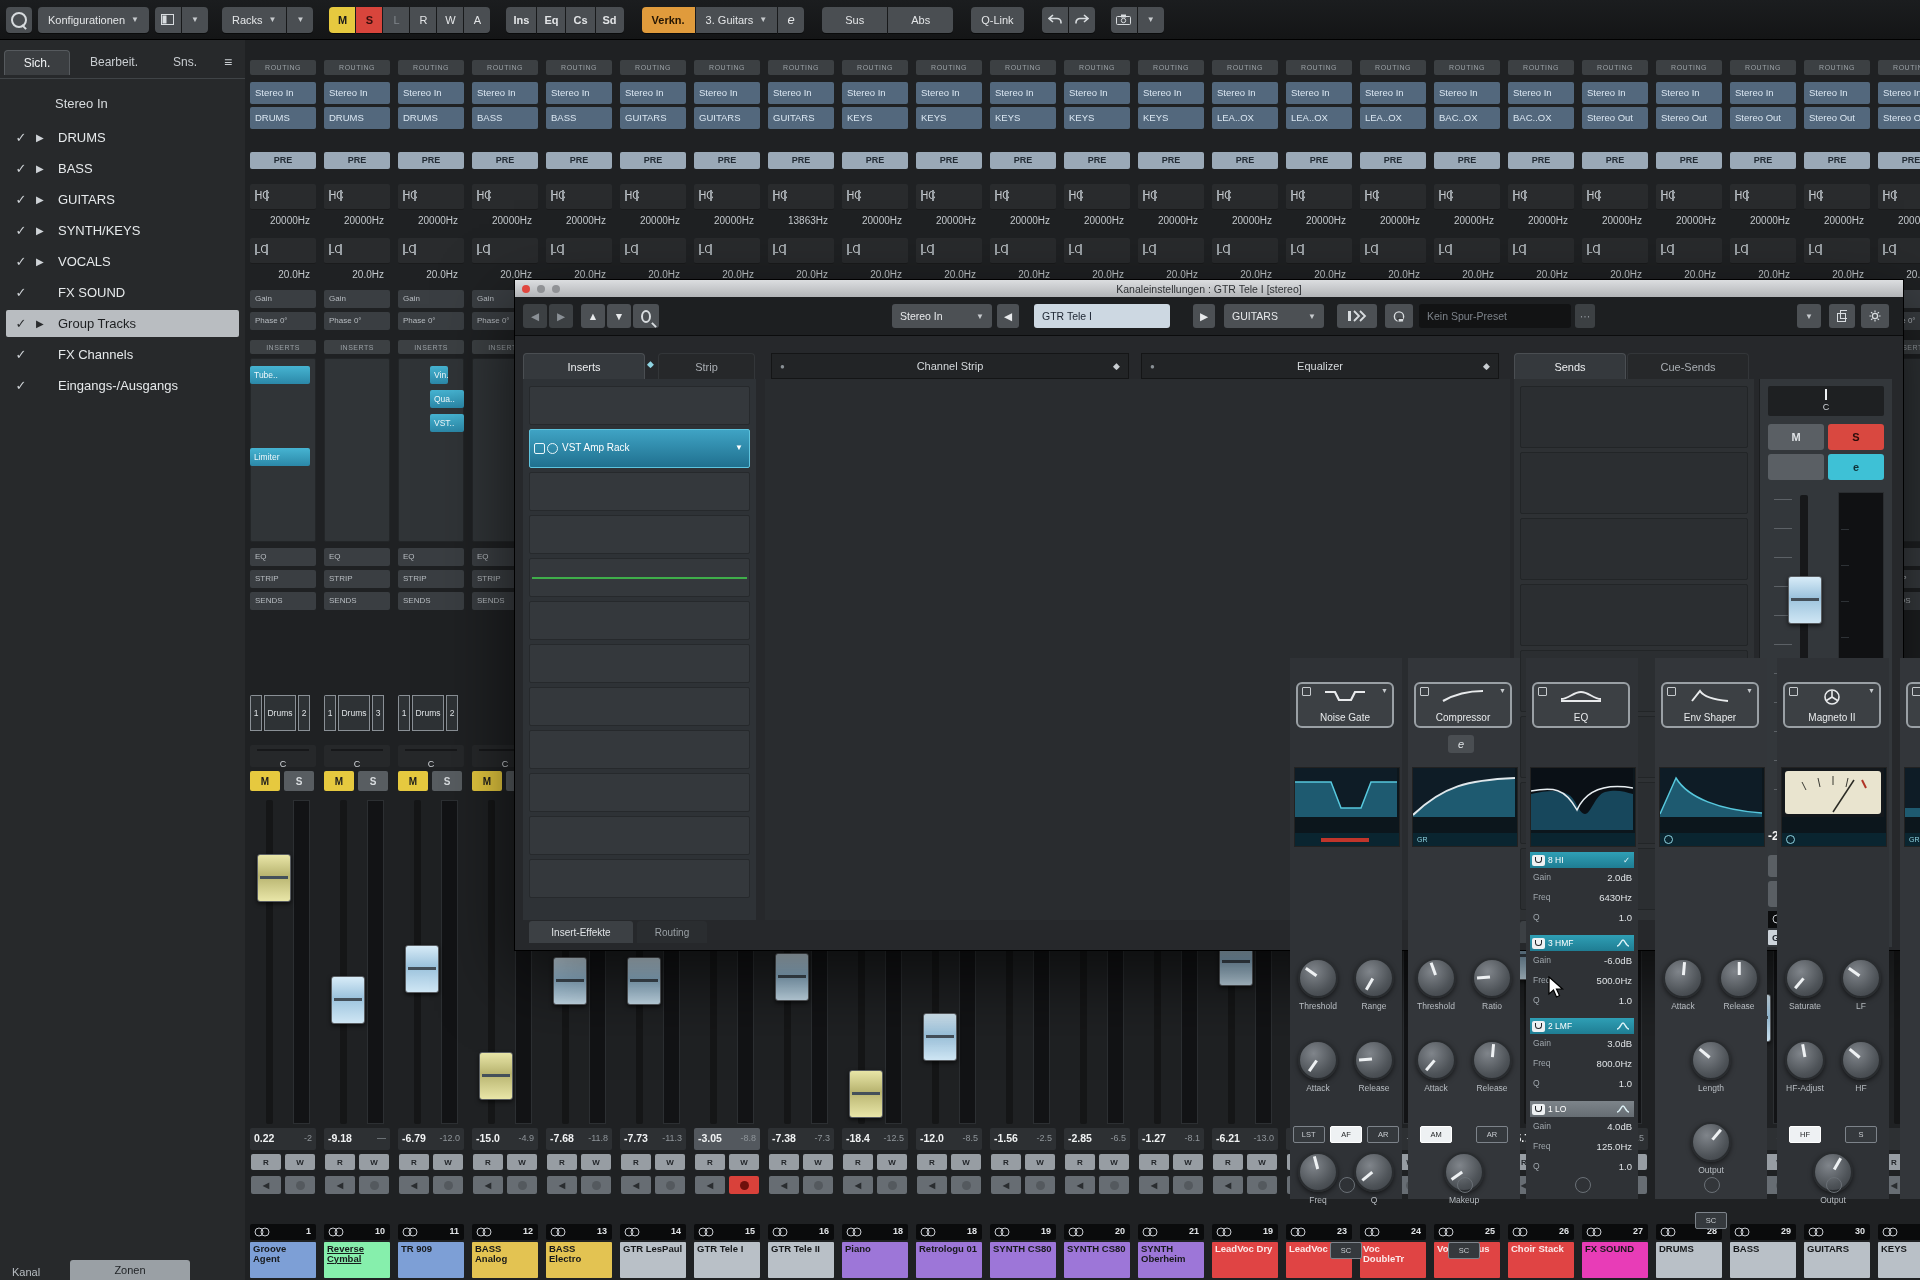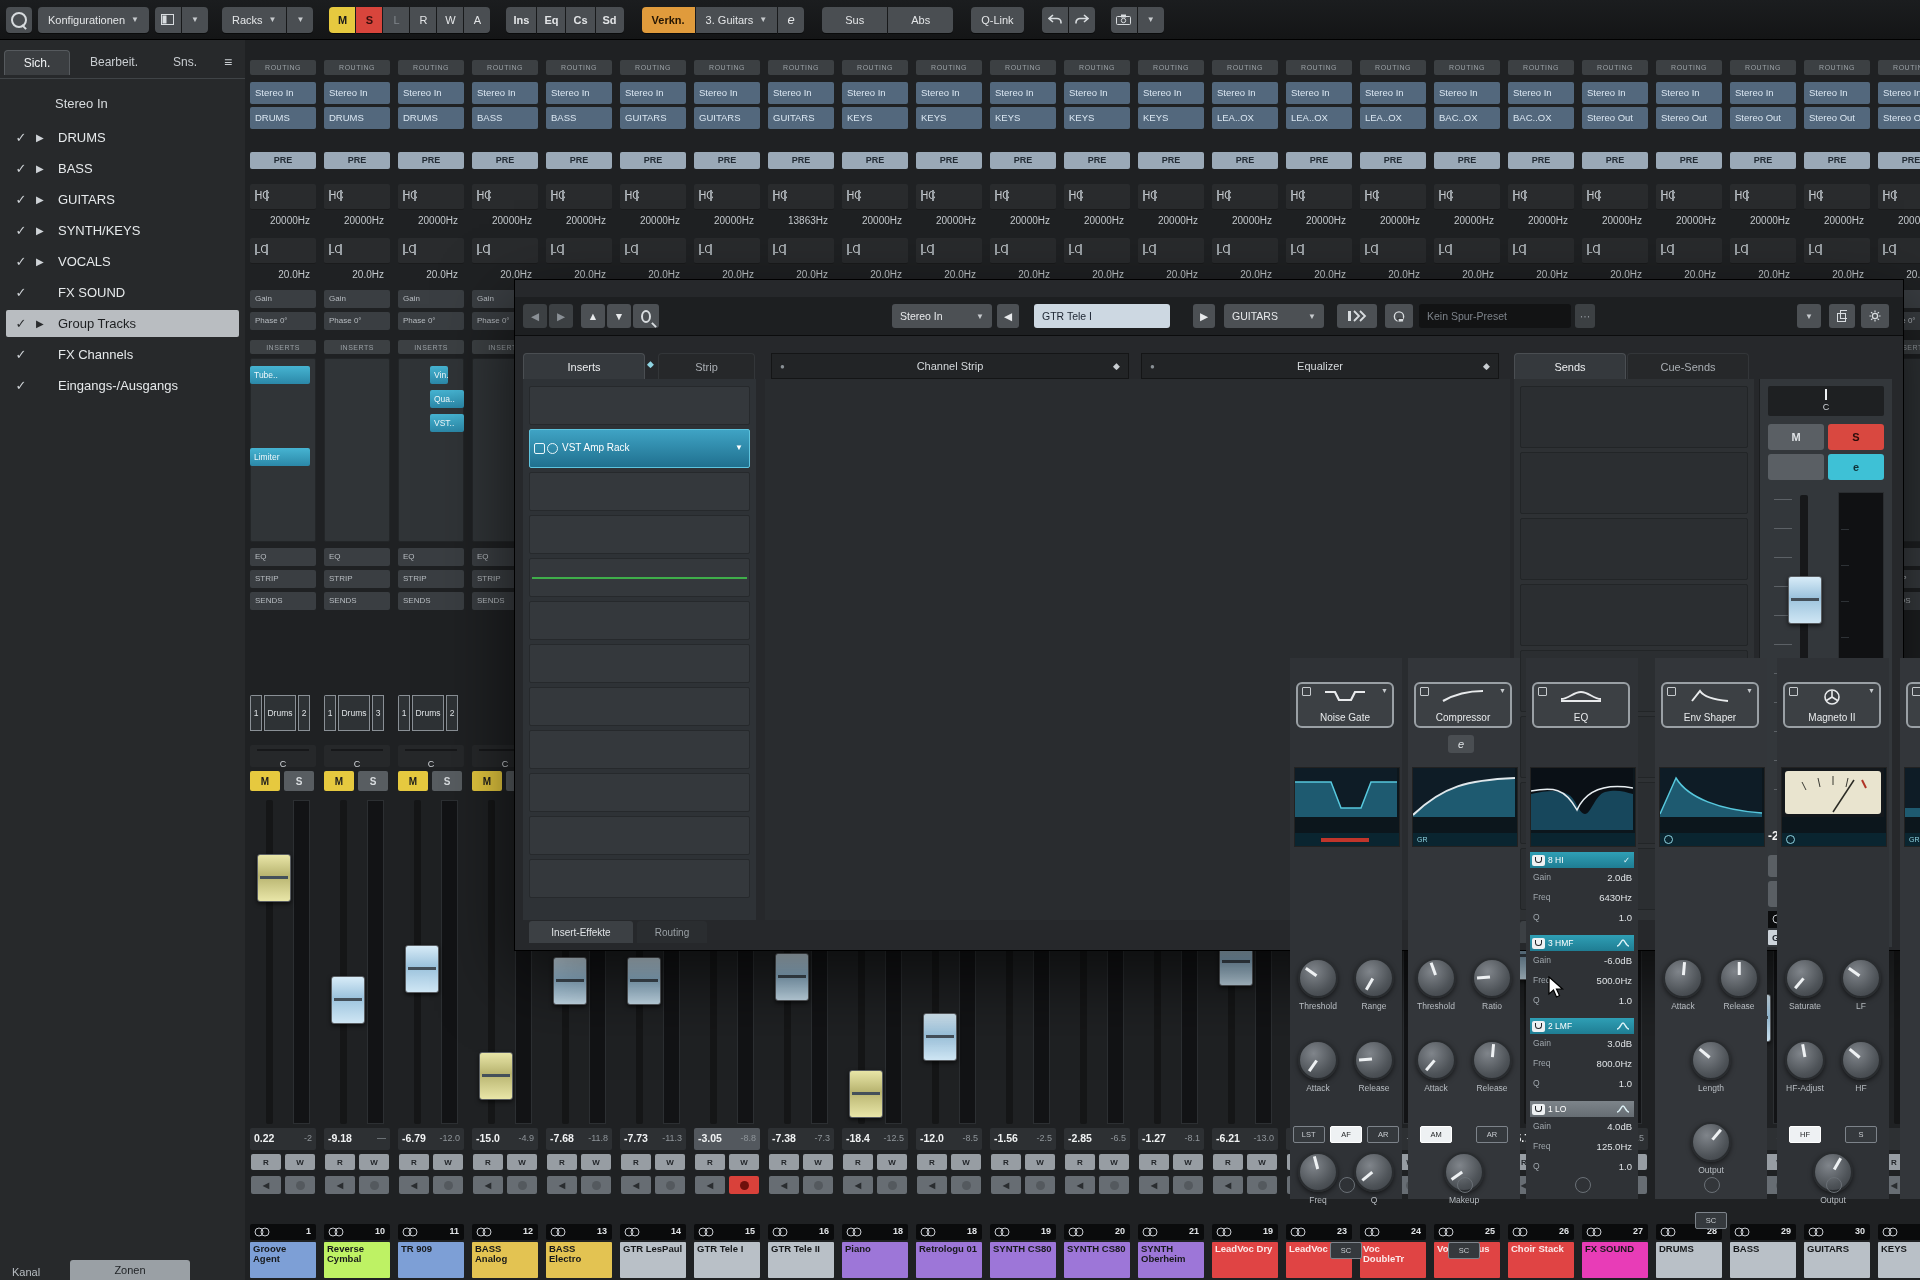--- a/index.html
+++ b/index.html
@@ -359,21 +359,21 @@
         <div class="abtn" style="position: absolute; left: 37px; top: 1136px; width: 30px; height: 18px; background: rgb(103, 109, 115);">
           <span style="width: 9px; height: 9px; border-radius: 50%; background: rgb(84, 89, 94);"></span>
         </div>
         <div class="chip numbar" style="top: 1184px; height: 16px;">
           <svg class="st2" width="16" height="10">
             <circle cx="5" cy="5" r="4" fill="none" stroke="#c9cdd1"></circle>
             <circle cx="11" cy="5" r="4" fill="none" stroke="#c9cdd1"></circle>
           </svg>
           <em>10</em>
         </div>
-        <div class="chip nchip" style="top: 1202px; height: 36px; background: #bef264;">Reverse Cymbal</div>
+        <div class="chip nchip" style="top: 1202px; height: 36px; background: #86efac; text-decoration: underline;">Reverse Cymbal</div>
       </div>
       <div class="chan" style="left: 151px;">
         <div class="chip rhdr" style="top: 20px; height: 15px;">ROUTING</div>
         <div class="chip rslot" style="top: 42px; height: 22px;">Stereo In</div>
         <div class="chip rslot" style="top: 67px; height: 22px;">DRUMS</div>
         <div class="chip pre" style="top: 112px; height: 17px;">PRE</div>
         <div class="chip fbox" style="top: 144px; height: 26px;">
           <span>HC</span>
           <span class="bars"></span>
         </div>
@@ -1355,20 +1355,26 @@
             <circle cx="5" cy="5" r="4" fill="none" stroke="#c9cdd1"></circle>
             <circle cx="11" cy="5" r="4" fill="none" stroke="#c9cdd1"></circle>
           </svg>
           <em></em>
         </div>
         <div class="chip nchip" style="top: 1202px; height: 36px; background: rgb(185, 192, 199);">KEYS</div>
       </div>
     </div>
 
   <div id="cwin" class="abs">
+    <div id="wtitle" class="abs">
+      <span class="tl" style="left:7px;background:#e0473f;"></span>
+      <span class="tl" style="left:22px;background:#909295;"></span>
+      <span class="tl" style="left:37px;background:#909295;"></span>
+      <span>Kanaleinstellungen : GTR Tele I [stereo]</span>
+    </div>
     <div id="wtool" class="abs">
       <div class="wbtn dim" style="left:8px;width:24px;">◀</div>
       <div class="wbtn dim" style="left:34px;width:24px;">▶</div>
       <div class="wbtn" style="left:66px;width:24px;">▲</div>
       <div class="wbtn" style="left:92px;width:24px;">▼</div>
       <div class="wbtn" style="left:118px;width:26px;">
           <span class="mag" style="width:9px;height:9px;"></span>
         </div>
       <div class="wbtn" style="left:377px;width:100px;justify-content:space-between;">
         <span>Stereo In</span>

